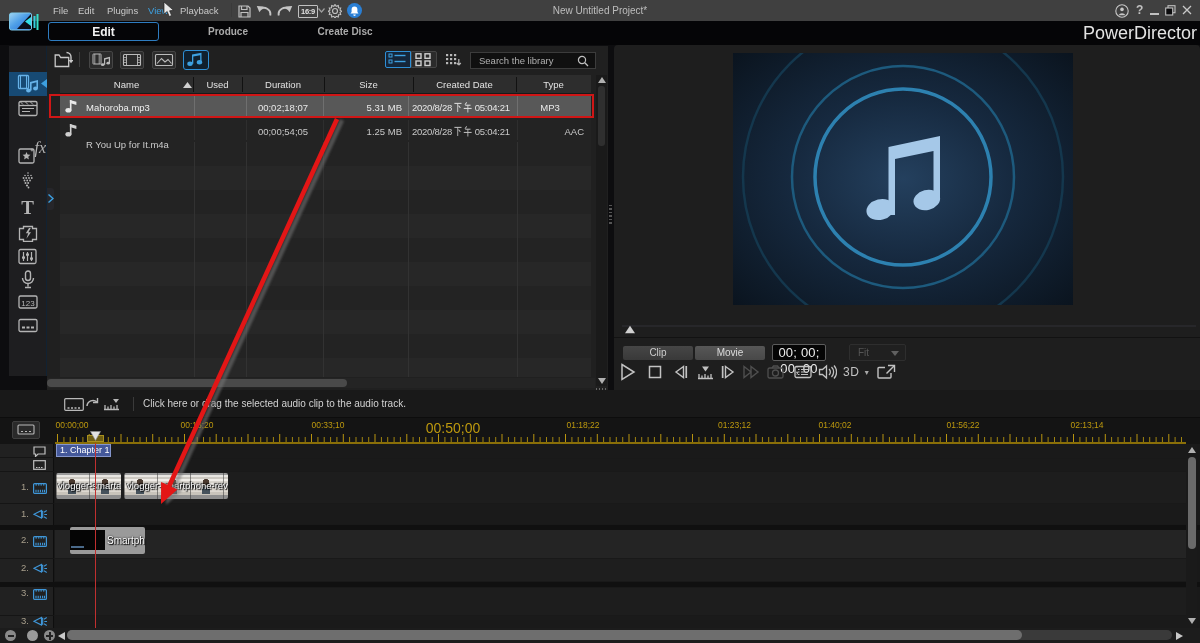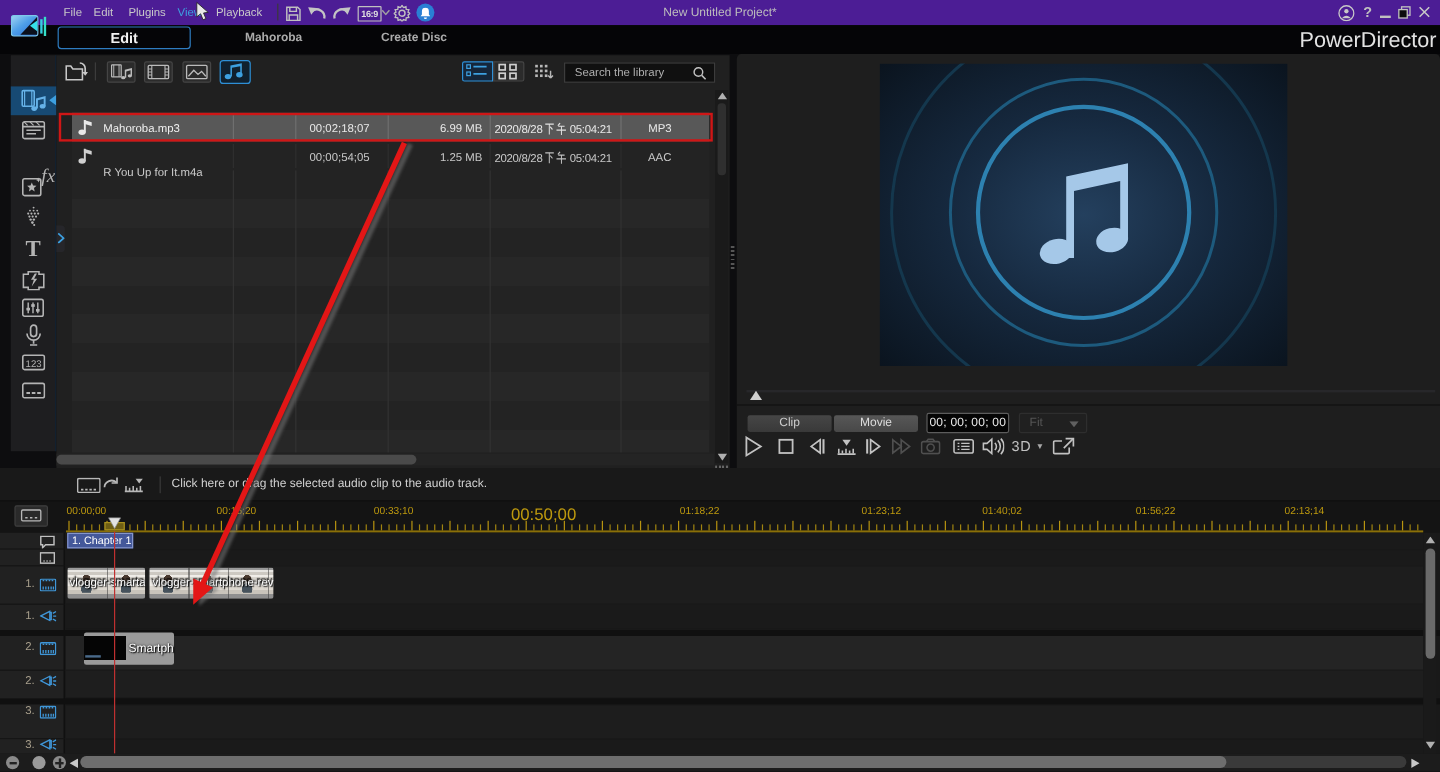--- a/index.html
+++ b/index.html
@@ -1,19 +1,19 @@
 <!DOCTYPE html>
 <html><head><meta charset="utf-8"><title>pd</title><style>
 * { margin:0; padding:0; box-sizing:border-box; }
 html,body { width:1200px; height:643px; background:#0b0b0d; font-family:"Liberation Sans",sans-serif; overflow:hidden; }
 .a { position:absolute; }
 </style></head><body>
 <div class="a" style="left:0;top:0;width:1200px;height:643px;background:#0d0d0f">
 
-<div class="a" style="left:0;top:0;width:1200px;height:21px;background:#4c1d95">
+<div class="a" style="left:0;top:0;width:1200px;height:21px;background:#404040">
   <div class="a" style="left:53px;top:5px;font-size:9.5px;color:#c9c9c9">File</div>
   <div class="a" style="left:78px;top:5px;font-size:9.5px;color:#c9c9c9">Edit</div>
   <div class="a" style="left:107px;top:5px;font-size:9.5px;color:#c9c9c9">Plugins</div>
   <div class="a" style="left:148px;top:5px;font-size:9.5px;color:#3da0e0">View</div>
   <div class="a" style="left:180px;top:5px;font-size:9.5px;color:#c9c9c9">Playback</div>
   <svg class="a" style="left:163px;top:1px" width="12" height="17" viewBox="0 0 12 17">
         <path d="M1 1 L1 13 L4.2 10.5 L6.2 15.5 L8.6 14.5 L6.6 9.8 L10.5 9.3 Z" fill="#e8e8e8" stroke="#222" stroke-width="0.7"></path>
       </svg>
   <div class="a" style="left:231px;top:3px;width:1px;height:14px;background:#3a3a3a"></div>
 
@@ -64,21 +64,21 @@
           <rect x="0.7" y="3" width="7" height="7" fill="#0c0c0e"></rect>
         </g>
       </svg>
   <svg class="a" style="left:1182px;top:5px" width="10" height="10" viewBox="0 0 10 10">
         <path d="M1 1 L9 9 M9 1 L1 9" stroke="#c8c8c8" stroke-width="1.3"></path>
       </svg>
 </div>
 
 <div class="a" style="left:0;top:21px;width:1200px;height:24px;background:#050507">
   <div class="a" style="left:48px;top:1px;width:111px;height:19px;border:1px solid #2e7cc0;border-radius:3px;text-align:center;line-height:19px;font-size:12px;font-weight:bold;color:#f2f2f2">Edit</div>
-  <div class="a" style="left:178px;top:3px;width:100px;text-align:center;font-size:10px;font-weight:bold;color:#ababab;line-height:16px">Mahoroba</div>
+  <div class="a" style="left:178px;top:3px;width:100px;text-align:center;font-size:10px;font-weight:bold;color:#ababab;line-height:16px">Produce</div>
   <div class="a" style="left:295px;top:3px;width:100px;text-align:center;font-size:10px;font-weight:bold;color:#ababab;line-height:16px">Create Disc</div>
   <div class="a" style="right:3px;top:2px;font-size:18px;color:#e3e3e3">PowerDirector</div>
 </div>
 
 <svg class="a" style="left:9px;top:12px" width="30" height="20" viewBox="0 0 30 20">
   <defs>
         <linearGradient id="lg1" x1="0" y1="0" x2="1" y2="1">
           <stop offset="0" stop-color="#9fd4f2"></stop>
           <stop offset="0.45" stop-color="#4e9fe8"></stop>
           <stop offset="1" stop-color="#2668d8"></stop>
@@ -260,37 +260,53 @@
           </g>
           <path d="M13.8 6 v6 M13.8 12 l-2 -2 M13.8 12 l2 -2" stroke="#b8b8b8" stroke-width="1.2" fill="none"></path>
         </svg></div>
   <div class="a" style="left:423px;top:6px;width:126px;height:17px;background:#101010;border:1px solid #3c3c3c;font-size:9.5px;color:#b0b0b0;line-height:16px;padding-left:8px">Search the library
     <svg class="a" style="right:6px;top:2px" width="12" height="12" viewBox="0 0 12 12">
           <circle cx="5" cy="5" r="3.6" fill="none" stroke="#c0c0c0" stroke-width="1.2"></circle>
           <path d="M7.8 7.8 L11 11" stroke="#c0c0c0" stroke-width="1.3"></path>
         </svg>
   </div>
 
+  <div class="a" style="left:13px;top:29px;width:531px;height:19px;background:#2d2d2d;border-bottom:1px solid #1a1a1a">
+    <div class="a" style="left:0;top:0;width:133px;text-align:center;font-size:9.5px;color:#e2e2e2;line-height:19px">Name</div>
+    <svg class="a" style="left:123px;top:7px" width="9" height="6" viewBox="0 0 9 6">
+          <path d="M4.5 0 L9 6 H0 Z" fill="#d0d0d0"></path>
+        </svg>
+    <div class="a" style="left:133px;top:0;width:49px;text-align:center;font-size:9.5px;color:#e2e2e2;line-height:19px">Used</div>
+    <div class="a" style="left:182px;top:0;width:82px;text-align:center;font-size:9.5px;color:#e2e2e2;line-height:19px">Duration</div>
+    <div class="a" style="left:264px;top:0;width:89px;text-align:center;font-size:9.5px;color:#e2e2e2;line-height:19px">Size</div>
+    <div class="a" style="left:353px;top:0;width:103px;text-align:center;font-size:9.5px;color:#e2e2e2;line-height:19px">Created Date</div>
+    <div class="a" style="left:456px;top:0;width:75px;text-align:center;font-size:9.5px;color:#e2e2e2;line-height:19px">Type</div>
+    <div class="a" style="left:133px;top:2px;width:1px;height:15px;background:#111"></div>
+    <div class="a" style="left:182px;top:2px;width:1px;height:15px;background:#111"></div>
+    <div class="a" style="left:264px;top:2px;width:1px;height:15px;background:#111"></div>
+    <div class="a" style="left:353px;top:2px;width:1px;height:15px;background:#111"></div>
+    <div class="a" style="left:456px;top:2px;width:1px;height:15px;background:#111"></div>
+  </div>
 
   <div class="a" style="left:13px;top:48px;width:531px;height:283px;background:repeating-linear-gradient(180deg,#232323 0 24px,#272727 24px 48px)">
     <div style="position:absolute;left:134px;top:0;width:1px;height:100%;background:#323232"></div>
         <div style="position:absolute;left:186px;top:0;width:1px;height:100%;background:#323232"></div>
         <div style="position:absolute;left:263px;top:0;width:1px;height:100%;background:#323232"></div>
         <div style="position:absolute;left:348px;top:0;width:1px;height:100%;background:#323232"></div>
         <div style="position:absolute;left:457px;top:0;width:1px;height:100%;background:#323232"></div>
 
     <div class="a" style="left:0;top:0;width:531px;height:24px;background:#585858">
       <div class="a" style="left:5px;top:4px"><svg width="13" height="15" viewBox="0 0 13 15">
               <ellipse cx="3.4" cy="12.2" rx="3" ry="2.3" fill="#e8e8e8"></ellipse>
               <rect x="4.9" y="2" width="1.6" height="10.4" fill="#e8e8e8"></rect>
               <path d="M4.9 2 l6.5 1.8 v3.1 l-6.5 -1.8 z" fill="#e8e8e8"></path>
             </svg></div>
       <div class="a" style="left:26px;top:8px;font-size:9.5px;color:#f0f0f0">Mahoroba.mp3</div>
       <div class="a" style="left:182px;top:8px;width:82px;text-align:center;font-size:9.5px;color:#e8e8e8">00;02;18;07</div>
-      <div class="a" style="left:264px;top:8px;width:78px;text-align:right;font-size:9.5px;color:#e8e8e8">6.99 MB</div>
+      <div class="a" style="left:264px;top:8px;width:78px;text-align:right;font-size:9.5px;color:#e8e8e8">5.31 MB</div>
       <div class="a" style="left:352px;top:8px;font-size:9.5px;letter-spacing:-0.25px;color:#e8e8e8;white-space:nowrap">2020/8/28 <svg width="18" height="11" viewBox="0 0 24 12" preserveAspectRatio="none" style="vertical-align:-2px">
               <g stroke="#e2e2e2" stroke-width="1.1" fill="none">
 <path d="M0.5 1.5 H10"></path>
                 <path d="M5 1.5 V11"></path>
                 <path d="M6 4 L8.5 6.5"></path>
 <path d="M17 0.5 L14.5 3"></path>
                 <path d="M15 3.5 H22"></path>
                 <path d="M13 7 H23.5"></path>
                 <path d="M18.5 3.5 V11.5"></path>
 </g>
@@ -325,21 +341,21 @@
               <g stroke="#c2c2c2" stroke-width="1.1" fill="none">
 <path d="M0.5 1.5 H10"></path>
                 <path d="M5 1.5 V11"></path>
                 <path d="M6 4 L8.5 6.5"></path>
 <path d="M17 0.5 L14.5 3"></path>
                 <path d="M15 3.5 H22"></path>
                 <path d="M13 7 H23.5"></path>
                 <path d="M18.5 3.5 V11.5"></path>
 </g>
             </svg> 05:04:21</div>
-      <div class="a" style="left:480px;top:8px;width:68px;text-align:left;font-size:9.5px;color:#c8c8c8">AAC</div>
+      <div class="a" style="left:456px;top:8px;width:68px;text-align:right;font-size:9.5px;color:#c8c8c8">AAC</div>
     </div>
   </div>
 
   <div class="a" style="left:549px;top:29px;width:11px;height:311px;background:#1a1a1a">
     <svg class="a" style="left:2px;top:2px" width="8" height="6" viewBox="0 0 8 6">
           <path d="M4 0 L8 6 H0 Z" fill="#b0b0b0"></path>
         </svg>
     <svg class="a" style="left:2px;top:303px" width="8" height="6" viewBox="0 0 8 6">
           <path d="M4 6 L8 0 H0 Z" fill="#b0b0b0"></path>
         </svg>
@@ -378,21 +394,21 @@
   </svg>
 
   <div class="a" style="left:8px;top:280px;width:574px;height:2px;background:#27272a"></div>
   <svg class="a" style="left:11px;top:280px" width="10" height="9" viewBox="0 0 13 10">
         <path d="M6.5 0 L13 10 H0 Z" fill="#d0d0d0"></path>
       </svg>
   <div class="a" style="left:0;top:292px;width:586px;height:1px;background:#121212"></div>
 
   <div class="a" style="left:9px;top:301px;width:70px;height:14px;background:linear-gradient(180deg,#464646,#393939);border-radius:2px;text-align:center;font-size:10px;color:#cdcdcd;line-height:14px">Clip</div>
   <div class="a" style="left:81px;top:301px;width:70px;height:14px;background:linear-gradient(180deg,#575757,#484848);border-radius:2px;text-align:center;font-size:10px;color:#dcdcdc;line-height:14px">Movie</div>
-  <div class="a" style="left:158px;top:299px;width:69px;height:17px;background:#050505;border:1px solid #5c5c5c;border-radius:2px;text-align:center;font-size:10px;color:#ececec;line-height:16px;letter-spacing:0.2px">00; 00; 00; 00</div>
+  <div class="a" style="left:158px;top:299px;width:54px;height:17px;background:#050505;border:1px solid #5c5c5c;border-radius:2px;text-align:center;font-size:13px;color:#ececec;line-height:16px;letter-spacing:0.2px">00; 00; 00; 00</div>
   <div class="a" style="left:235px;top:299px;width:57px;height:17px;background:#202020;border:1px solid #2e2e2e;border-radius:2px;font-size:10px;color:#555;line-height:16px;padding-left:8px">Fit
      <svg class="a" style="right:6px;top:6px" width="8" height="5" viewBox="0 0 8 5">
           <path d="M0 0 h8 L4 5 Z" fill="#606060"></path>
         </svg>
   </div>
 </div>
 <div style="position:absolute;left:620px;top:362px;width:30px;height:20px;display:flex;align-items:center;justify-content:flex-start">
       <svg width="16" height="18" viewBox="0 0 16 18">
         <path d="M2 1.5 L14 9 L2 16.5 Z" fill="none" stroke="#c2c2c2" stroke-width="1.5"></path>
       </svg>

